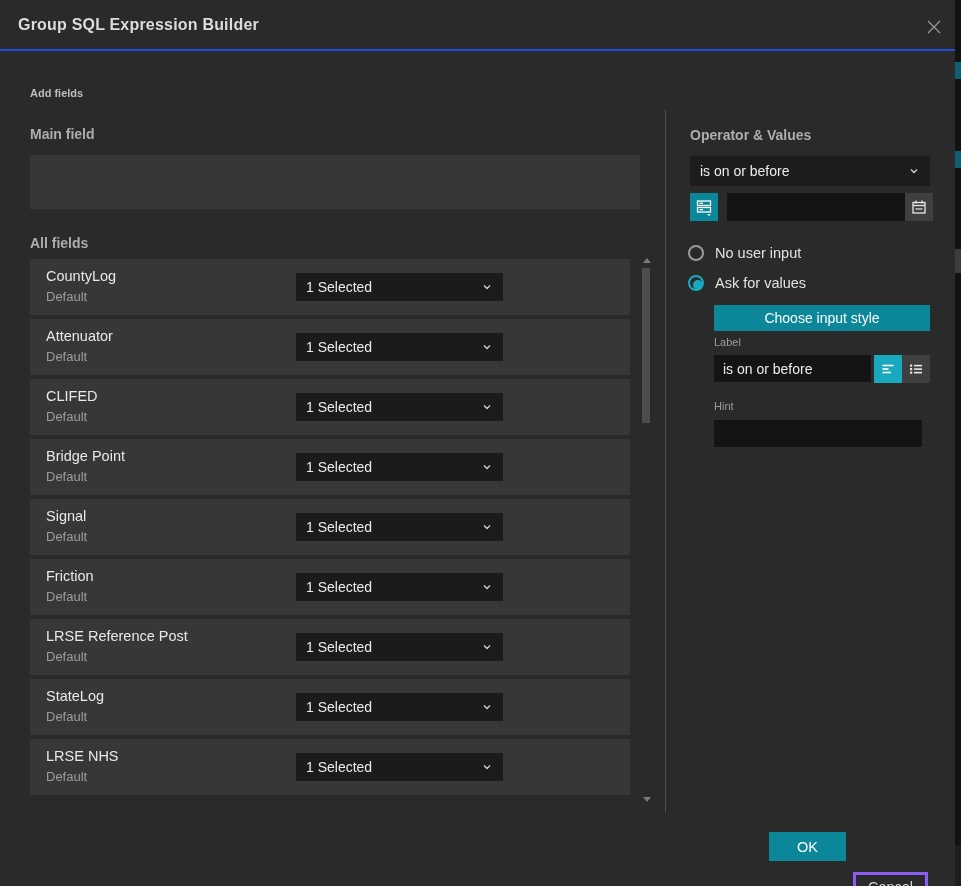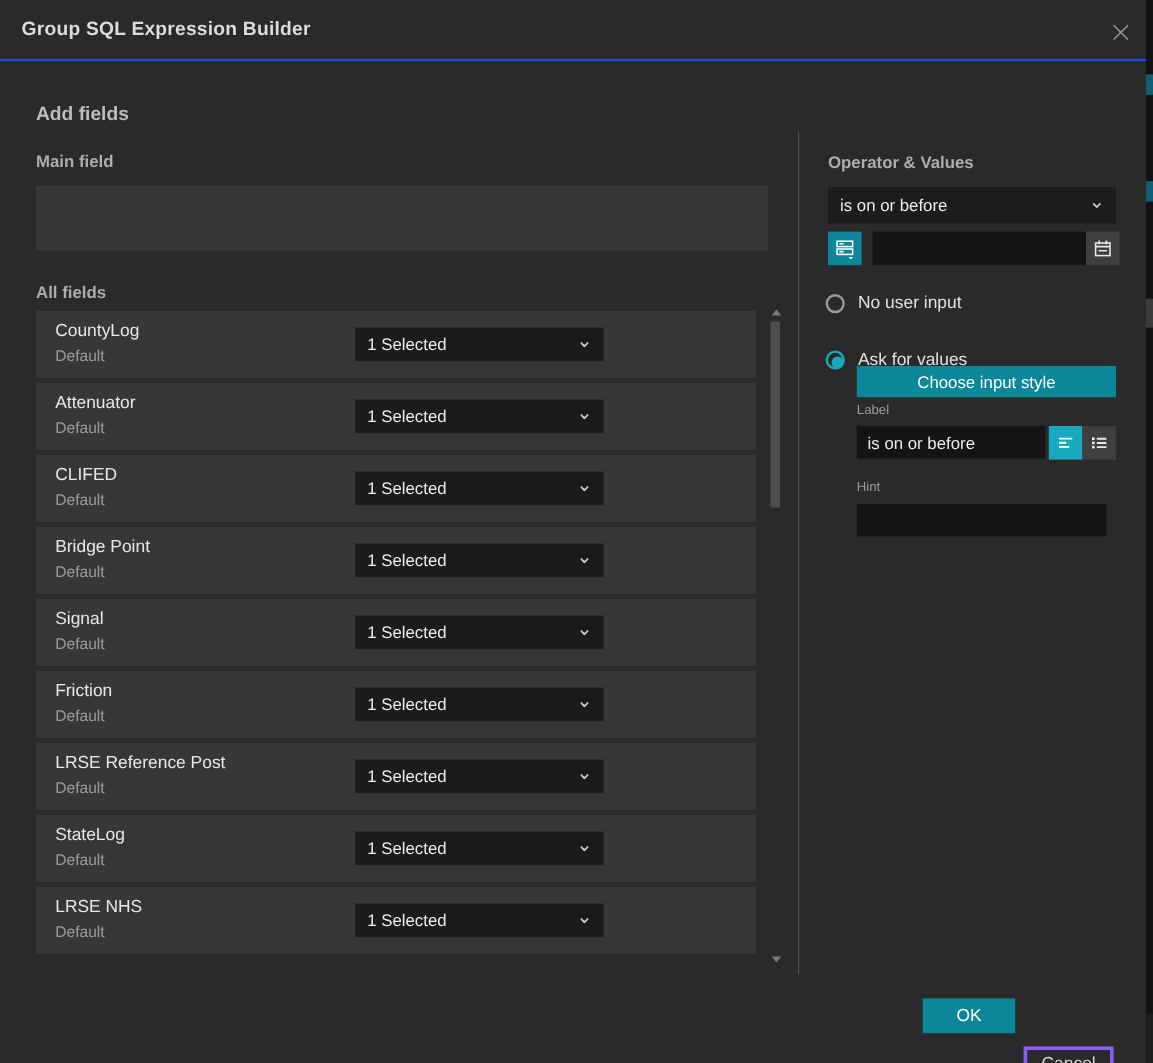--- a/index.html
+++ b/index.html
@@ -6,21 +6,21 @@
   html,body { width:961px; height:886px; overflow:hidden; background:#1a1a1a;
               font-family:"Liberation Sans", sans-serif; }
   .dialog { position:absolute; left:0; top:0; width:955px; height:886px; background:#2a2a2a; color:#e6e6e6; }
 
   
   .hdr { position:absolute; left:0; top:0; width:100%; height:51px; border-bottom:2px solid #1d4ed8; }
   .hdr-title { position:absolute; left:18px; top:16px; font-size:16px; font-weight:bold; color:#dcdcdc; letter-spacing:.2px; }
   .close-btn { position:absolute; right:12px; top:18px; width:18px; height:18px; cursor:pointer; }
   .close-btn svg { stroke:#9a9a9a; stroke-width:1.2; }
 
-  .h-section { position:absolute; font-size:16px; font-weight:bold; color:#bdbdbd; }
+  .h-section { position:absolute; font-size:11px; font-weight:bold; color:#bdbdbd; }
   .h-sub { position:absolute; font-size:14px; font-weight:bold; color:#adadad; }
 
   
   .main-panel { position:absolute; left:30px; top:155px; width:610px; height:54px; background:#373737; }
   .select { background:#1b1b1b; color:#ececec; font-size:14px; display:flex; align-items:center;
             padding:0 10px; cursor:pointer; }
   .select .lbl { flex:1; white-space:nowrap; overflow:hidden; }
   .chev { flex:none; margin-left:6px; }
   .chev svg { display:block; stroke:#cfcfcf; stroke-width:1.4; fill:none; }
   .sel-layer { position:absolute; left:10px; top:13px; width:245px; height:28px; }
@@ -255,21 +255,21 @@
       <line x1="5" y1="1.5" x2="5" y2="4.5" stroke="#e8e8e8" stroke-width="1.4"></line>
       <line x1="11" y1="1.5" x2="11" y2="4.5" stroke="#e8e8e8" stroke-width="1.4"></line>
       <line x1="4.5" y1="10" x2="11.5" y2="10" stroke="#e8e8e8" stroke-width="1.2"></line>
     </svg>
   </div>
 
   <div class="radio-row" style="top:245px;">
     <span class="radio-circle"></span>
     <span class="radio-lbl">No user input</span>
   </div>
-  <div class="radio-row" style="top:292px;">
+  <div class="radio-row" style="top:275px;">
     <span class="radio-circle on"></span>
     <span class="radio-lbl">Ask for values</span>
   </div>
 
   <button class="choose-btn">Choose input style</button>
 
   <div class="small-lbl" style="left:714px; top:336px;">Label</div>
   <input class="label-input" value="is on or before" style="">
   <div class="sq-btn btn-align">
     <svg width="16" height="16" viewBox="0 0 16 16">

